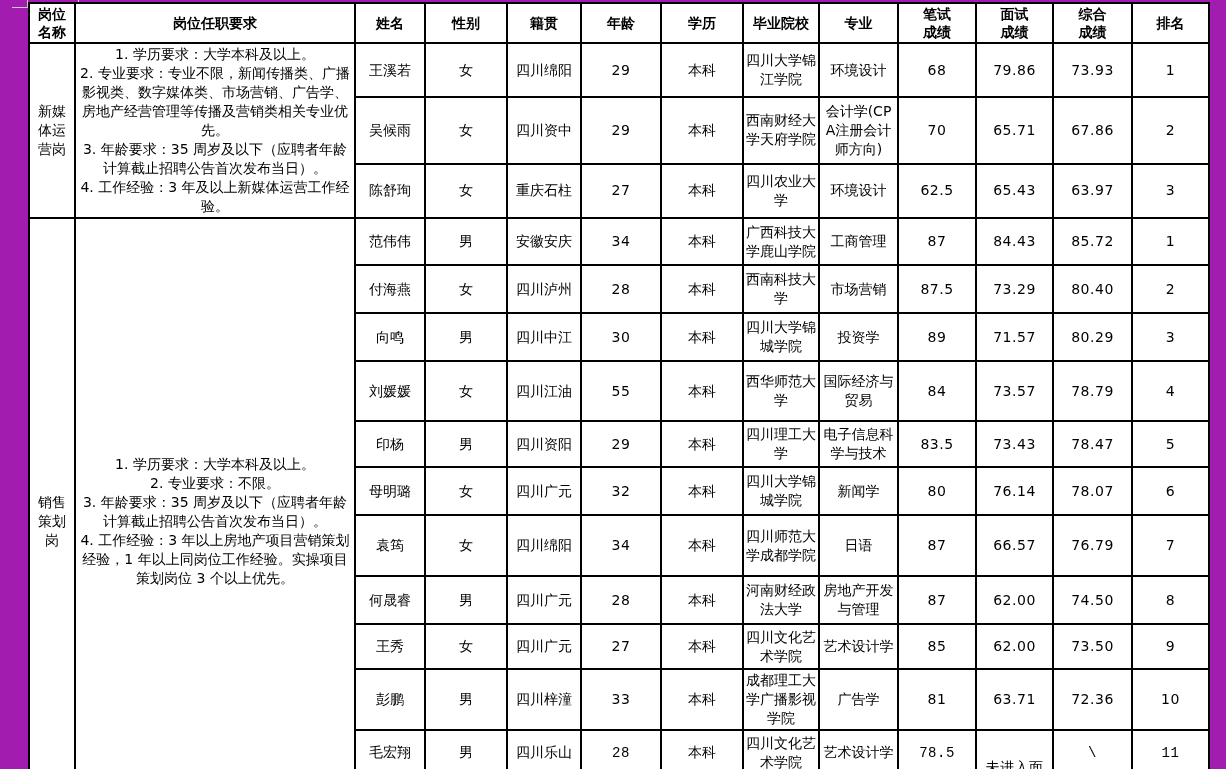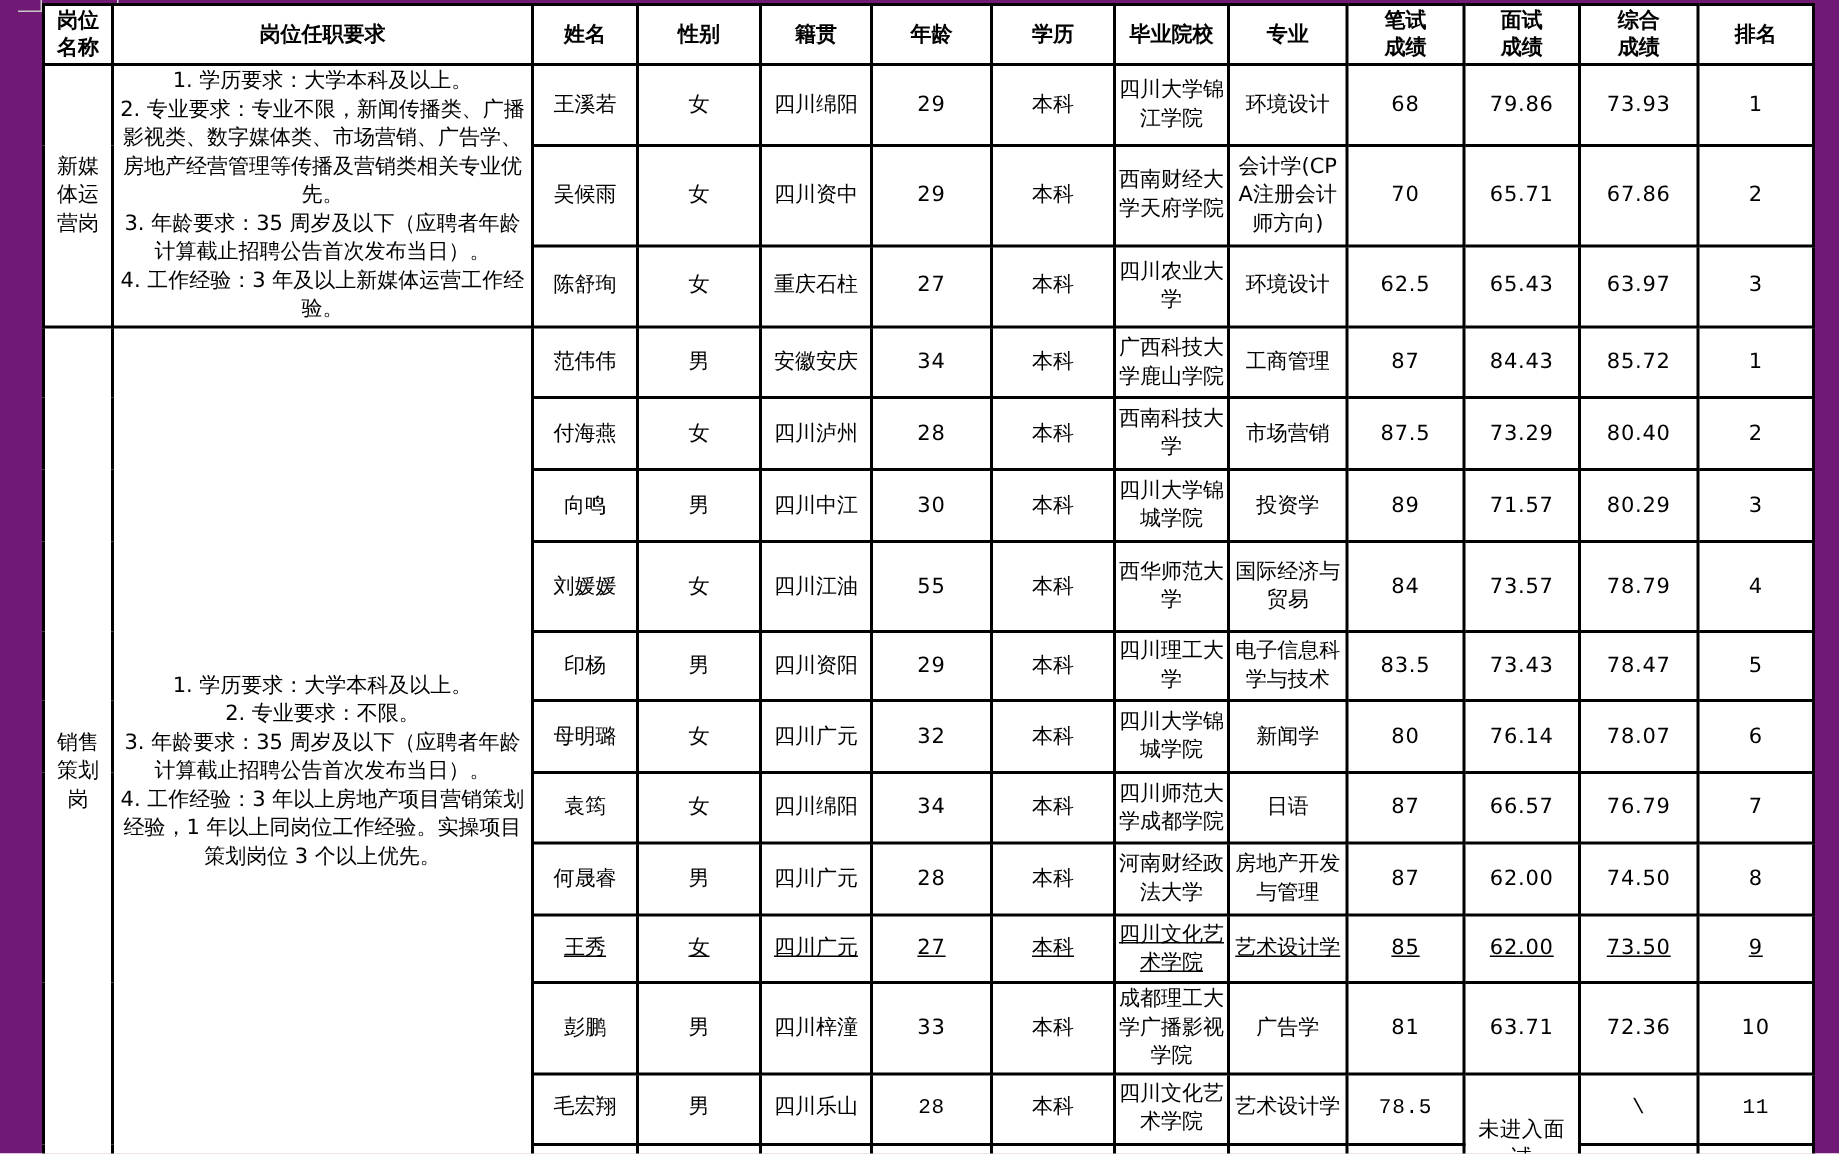--- a/index.html
+++ b/index.html
@@ -3,21 +3,21 @@
 <meta charset="utf-8">
 <style>
   html, body {
     margin: 0; padding: 0;
     width: 1226px; height: 769px;
     background: #ffffff;
     overflow: hidden;
     font-family: "DejaVu Sans", sans-serif;
     color: #000;
   }
-  #stage { position: relative; width: 1226px; height: 769px; background:#701a75; }
+  #stage { position: relative; width: 1226px; height: 769px; background:#a21caf; }
 
   
   .ghost { position: absolute; background: #c9c9c9; }
   .ghost.h1 { left: 12px; top: 7px; width: 16px; height: 1px; }
   .ghost.v1 { left: 27px; top: 0;  width: 1px;  height: 8px; }
   .ghost.v2 { left: 78px; top: 0;  width: 1px;  height: 9px; background:#d9d9d9; }
 
   table.sheet {
     position: absolute; left: 28px; top: 2px;
     border-collapse: collapse; table-layout: fixed;
@@ -219,21 +219,21 @@
           <td>四川广元</td>
           <td class="num">32</td>
           <td>本科</td>
           <td>四川大学锦城学院</td>
           <td>新闻学</td>
           <td class="num">80</td>
           <td class="num">76.14</td>
           <td class="num">78.07</td>
           <td class="num">6</td>
         </tr>
-        <tr style="height: 47px; margin-left: 20px;">
+        <tr style="height: 61px; margin-left: 20px;">
           <td>袁筠</td>
           <td>女</td>
           <td>四川绵阳</td>
           <td class="num">34</td>
           <td>本科</td>
           <td>四川师范大学成都学院</td>
           <td>日语</td>
           <td class="num">87</td>
           <td class="num">66.57</td>
           <td class="num">76.79</td>
@@ -245,21 +245,21 @@
           <td>四川广元</td>
           <td class="num">28</td>
           <td>本科</td>
           <td>河南财经政法大学</td>
           <td>房地产开发与管理</td>
           <td class="num">87</td>
           <td class="num">62.00</td>
           <td class="num">74.50</td>
           <td class="num">8</td>
         </tr>
-        <tr style="height: 45px; text-decoration: underline;">
+        <tr style="height: 45px;">
           <td>王秀</td>
           <td>女</td>
           <td>四川广元</td>
           <td class="num">27</td>
           <td>本科</td>
           <td>四川文化艺术学院</td>
           <td>艺术设计学</td>
           <td class="num">85</td>
           <td class="num">62.00</td>
           <td class="num">73.50</td>

